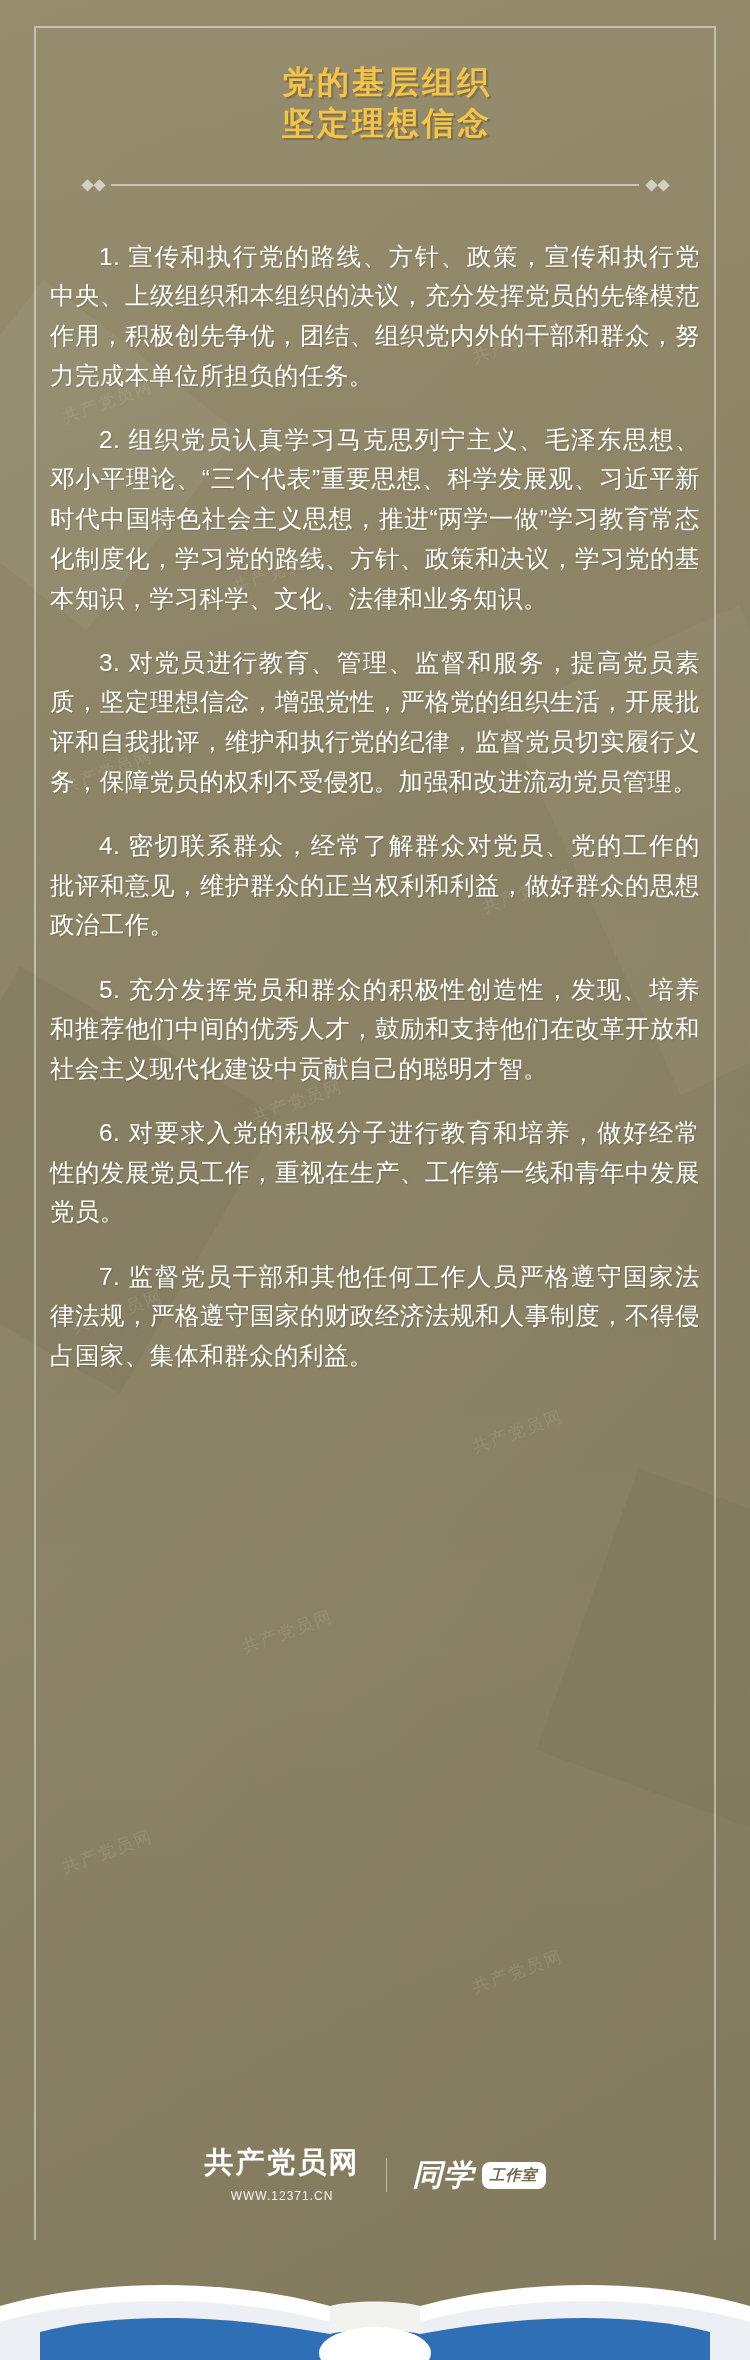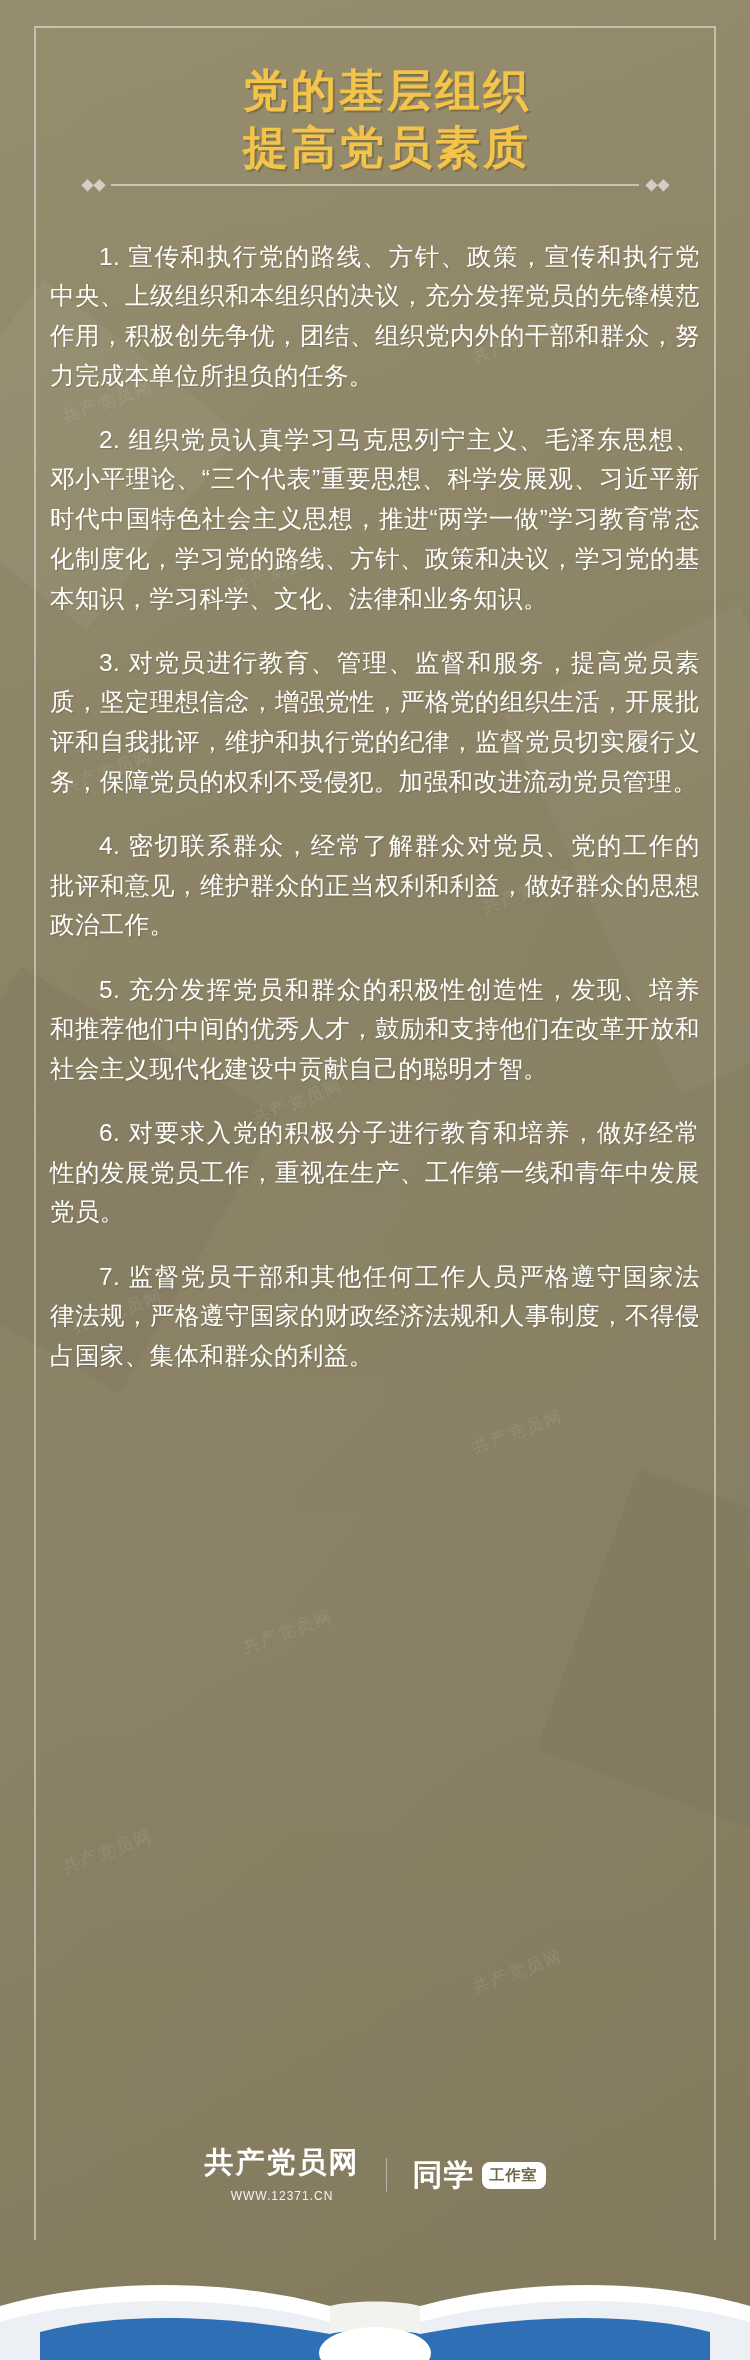--- a/index.html
+++ b/index.html
@@ -86,21 +86,21 @@
   
   .title-block {
     position: absolute;
     top: 62px;
     left: 0;
     width: 750px;
     text-align: center;
   }
   .title-line {
     color: #f3c34a;
-    font-size: 45px;
+    font-size: 32px;
     font-weight: bold;
     letter-spacing: 3px;
     line-height: 1.27;
     text-shadow: 2px 2px 0 rgba(90,70,20,0.35);
     font-family: "Liberation Sans", sans-serif;
     margin-left: 24px;
   }
 
   .divider {
     position: absolute;
@@ -177,20 +177,21 @@
   }
   .logo-sep {
     width: 1px;
     height: 34px;
     background: rgba(255,255,255,0.45);
   }
   .logo-studio {
     display: flex;
     align-items: center;
     gap: 7px;
+    font-style: italic;
   }
   .logo-studio .studio-cn {
     color: #ffffff;
     font-size: 30px;
     font-weight: bold;
     letter-spacing: 1px;
     font-family: "Liberation Serif", serif;
   }
   .logo-studio .studio-tag {
     background: #ffffff;
@@ -231,21 +232,21 @@
   <div class="watermark" style="left:480px; top:880px;">共产党员网</div>
   <div class="watermark" style="left:250px; top:1090px;">共产党员网</div>
   <div class="watermark" style="left:70px; top:1300px;">共产党员网</div>
   <div class="watermark" style="left:470px; top:1420px;">共产党员网</div>
   <div class="watermark" style="left:240px; top:1620px;">共产党员网</div>
   <div class="watermark" style="left:60px; top:1840px;">共产党员网</div>
   <div class="watermark" style="left:470px; top:1960px;">共产党员网</div>
 
   <div class="title-block">
     <div class="title-line">党的基层组织</div>
-    <div class="title-line">提高党员素质</div>
+    <div class="title-line">坚定理想信念</div>
   </div>
 
   <div class="divider">
     <span class="chev">◆◆</span>
     <span class="bar"></span>
     <span class="chev">◆◆</span>
   </div>
 
   <div class="content">
     <p class="para">1. 宣传和执行党的路线、方针、政策，宣传和执行党中央、上级组织和本组织的决议，充分发挥党员的先锋模范作用，积极创先争优，团结、组织党内外的干部和群众，努力完成本单位所担负的任务。</p>

